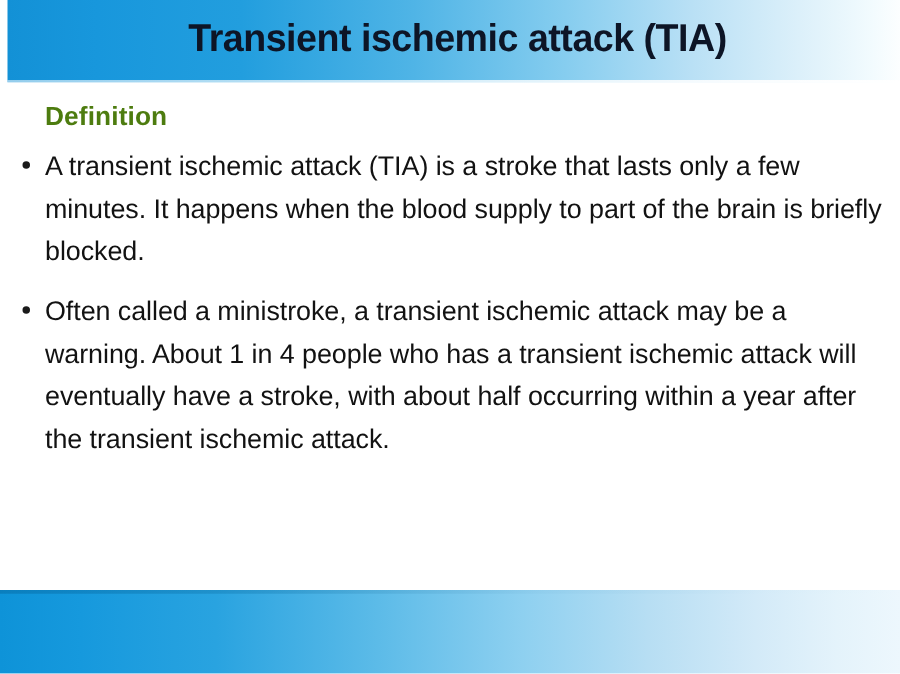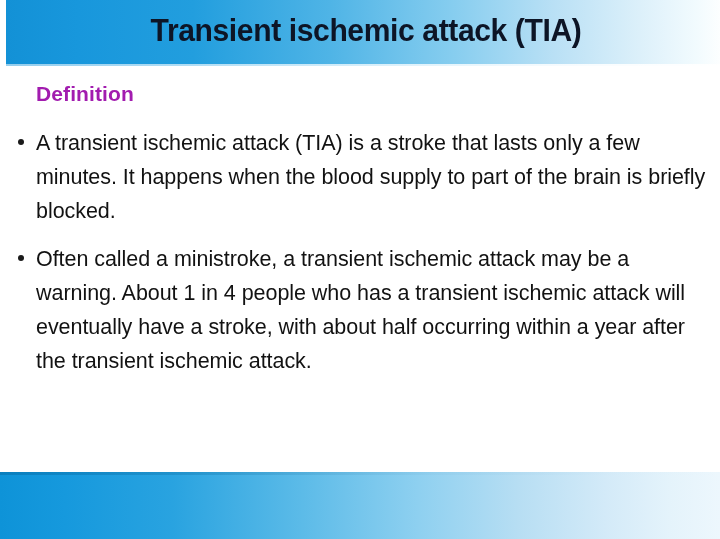--- a/index.html
+++ b/index.html
@@ -75,27 +75,27 @@
     width: 720px;
     height: 406px;
     background: #ffffff;
   }
   .section-heading {
     position: absolute;
     left: 36px;
     top: 16px;
     font-size: 21px;
     font-weight: bold;
-    color: #a21caf;
+    color: #4d7c0f;
     letter-spacing: 0.1px;
   }
   .bullet-list {
     position: absolute;
     left: 0;
-    top: 60px;
+    top: 50px;
     width: 700px;
     margin: 0;
     padding: 0;
     list-style: none;
   }
   .bullet-item {
     position: relative;
     padding-left: 36px;
     margin: 0 0 14px 0;
     font-size: 21.5px;

